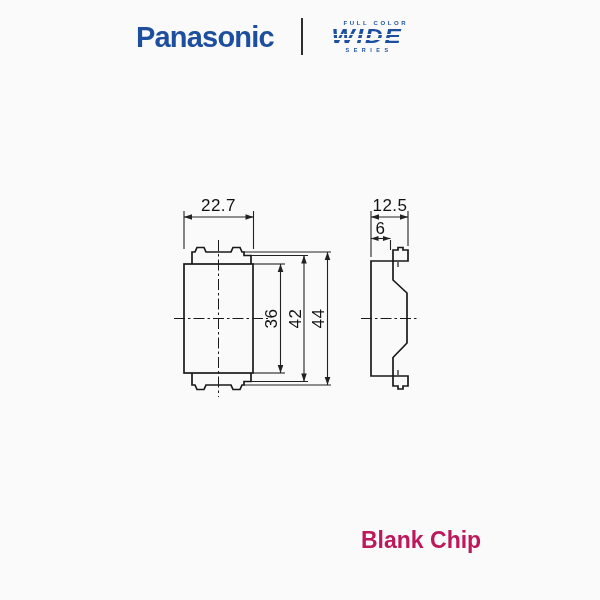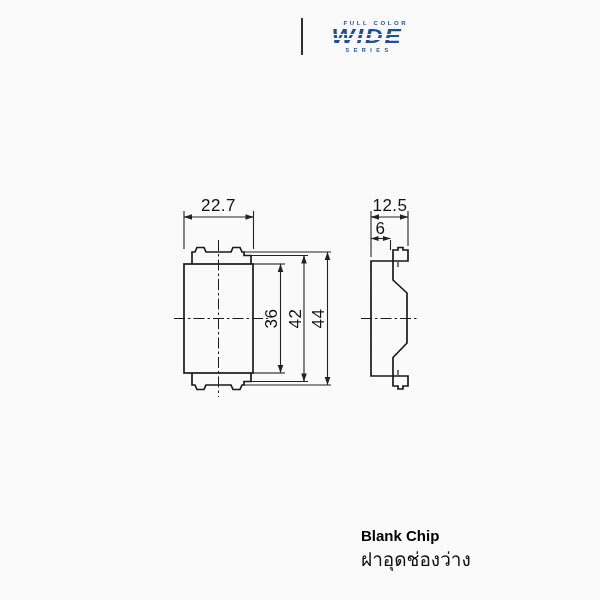--- a/index.html
+++ b/index.html
@@ -35,31 +35,32 @@
   .wide-logo .series{
     margin-top:1px;font-size:5.5px;font-weight:bold;letter-spacing:4.5px;padding-left:4.5px;white-space:nowrap;
   }
   
   .drawing{position:absolute;left:0;top:0;}
   .drawing text{
     font-family:"Liberation Sans",sans-serif;font-size:17px;fill:#111;letter-spacing:0.5px;
   }
   
   .product-label{position:absolute;left:361px;top:527px;}
-  .product-label .name-en{font-size:15px;font-weight:bold;color:#000000;line-height:1.15;}
+  .product-label .name-en{font-size:23px;font-weight:bold;color:#be185d;line-height:1.15;}
   .product-label .name-th{
     font-size:19px;color:#111;margin-top:4px;line-height:1.2;
     font-family:"DejaVu Sans","Liberation Sans",sans-serif;
   }
 </style>
 </head>
 <body>
 
 <div class="page">
 
+  <div class="brand">Panasonic</div>
   <div class="header-divider"></div>
   <div class="wide-logo">
     <div class="full-color">FULL COLOR</div>
     <div class="wide-main">
       <span>WIDE</span>
       <span class="stripe s1"></span>
       <span class="stripe s2"></span>
     </div>
     <div class="series">SERIES</div>
   </div>
@@ -130,16 +131,15 @@
     <text x="218.5" y="211" text-anchor="middle">22.7</text>
     <text x="277" y="318.5" text-anchor="middle" transform="rotate(-90 277 318.5)">36</text>
     <text x="300.5" y="318.5" text-anchor="middle" transform="rotate(-90 300.5 318.5)">42</text>
     <text x="324" y="318.5" text-anchor="middle" transform="rotate(-90 324 318.5)">44</text>
     <text x="390" y="211" text-anchor="middle">12.5</text>
     <text x="380.5" y="233.5" text-anchor="middle">6</text>
   </svg>
 
   <div class="product-label">
     <div class="name-en">Blank Chip</div>
-    <div class="name-th">ฝาอุดช่องว่าง</div>
   </div>
 
 </div>
 
 </body></html>

